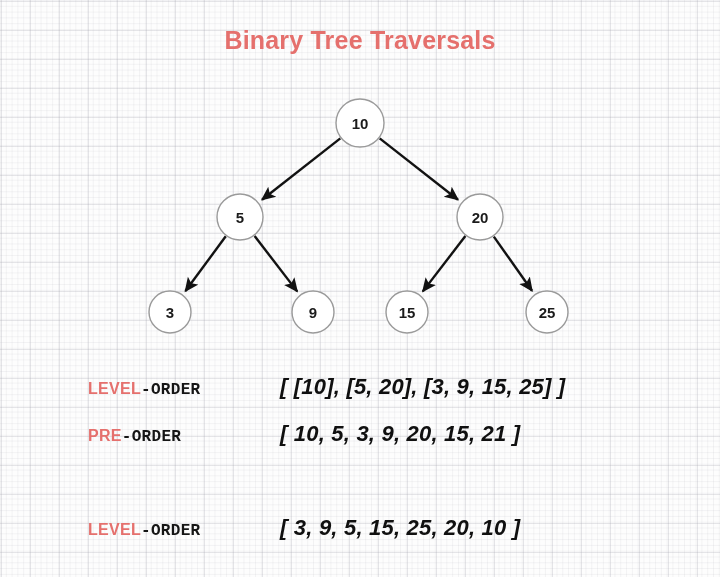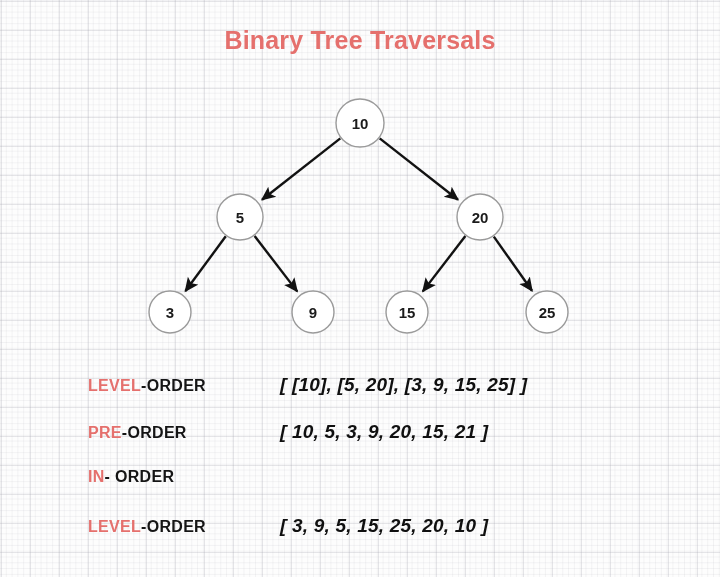--- a/index.html
+++ b/index.html
@@ -89,23 +89,23 @@
   }
   .trav-label {
     width: 192px;
     flex: 0 0 192px;
     font-size: 16px;
     font-weight: bold;
     letter-spacing: 0.3px;
     white-space: pre;
   }
   .trav-prefix { color: #e5706d; }
-  .trav-suffix { color: #151515; }
+  .trav-suffix { color: #151515; font-family: Liberation Mono, monospace; }
   .trav-value {
-    font-size: 19px;
+    font-size: 22px;
     font-weight: bold;
     font-style: italic;
     color: #101010;
     white-space: pre;
     letter-spacing: 0.2px;
   }
 </style>
 </head>
 <body>
 
@@ -162,21 +162,20 @@
   <div id="traversals">
       <div class="trav-row">
         <div class="trav-label"><span class="trav-prefix">LEVEL</span><span class="trav-suffix">-ORDER</span></div>
         <div class="trav-value">[ [10], [5, 20], [3, 9, 15, 25] ]</div>
       </div>
       <div class="trav-row">
         <div class="trav-label"><span class="trav-prefix">PRE</span><span class="trav-suffix">-ORDER</span></div>
         <div class="trav-value">[ 10, 5, 3, 9, 20, 15, 21 ]</div>
       </div>
       <div class="trav-row">
-        <div class="trav-label"><span class="trav-prefix">IN</span><span class="trav-suffix">- ORDER</span></div>
       </div>
       <div class="trav-row">
         <div class="trav-label"><span class="trav-prefix">LEVEL</span><span class="trav-suffix">-ORDER</span></div>
         <div class="trav-value">[ 3, 9, 5, 15, 25, 20, 10 ]</div>
       </div>
     </div>
 
 </div>
 
 </body></html>

